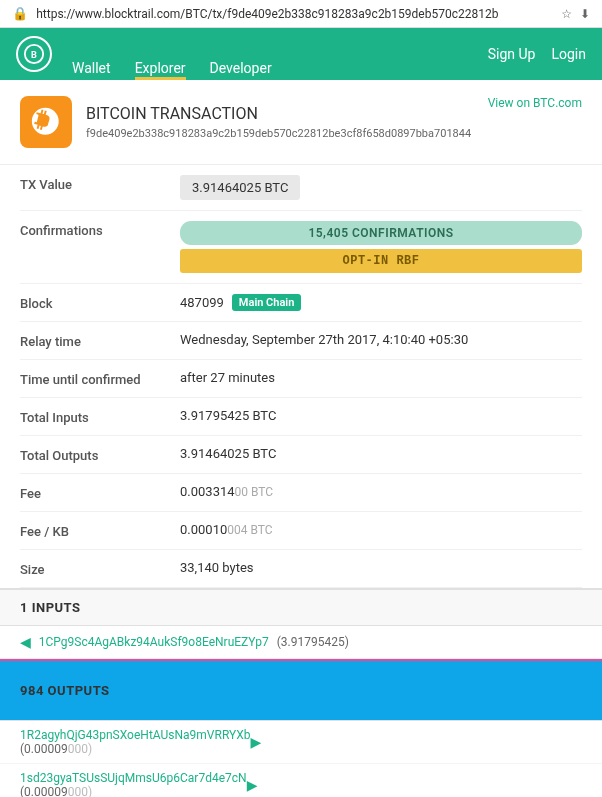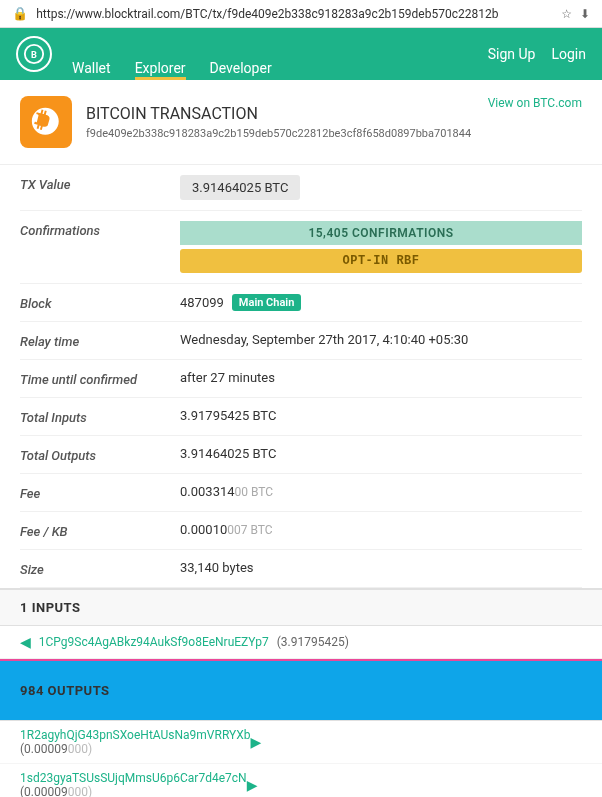--- a/index.html
+++ b/index.html
@@ -30,27 +30,27 @@
     .btc-logo { width: 52px; height: 52px; background: #f7931a; border-radius: 8px; display: flex; align-items: center; justify-content: center; flex-shrink: 0; }
     .btc-logo svg { width: 34px; height: 34px; fill: white; }
     .tx-title-block { }
     .tx-title { font-size: 16px; font-weight: normal; color: #333; margin-bottom: 4px; }
     .tx-hash { font-size: 11px; color: #666; word-break: break-all; }
     .view-on-btc { font-size: 12px; color: #1db389; text-decoration: none; cursor: pointer; white-space: nowrap; }
 
     
     .details-table { width: 100%; padding: 0 20px; }
     .detail-row { display: flex; align-items: flex-start; padding: 10px 0; border-bottom: 1px solid #f0f0f0; }
-    .detail-label { width: 160px; flex-shrink: 0; color: #555; font-size: 13px; font-weight: 500; padding-top: 2px; font-style: italic; }
+    .detail-label { width: 160px; flex-shrink: 0; color: #555; font-size: 13px; font-weight: 500; padding-top: 2px; }
     .detail-value { flex: 1; color: #333; font-size: 13px; }
 
     .tx-value-box { background: #e8e8e8; border-radius: 3px; padding: 5px 12px; display: inline-block; font-size: 13px; color: #333; }
 
     .confirmations-col { display: flex; flex-direction: column; gap: 4px; width: 100%; }
-    .conf-badge { background: #aaddcc; color: #2a6e55; text-align: center; padding: 5px 12px; border-radius: 0; font-size: 12px; font-weight: 600; letter-spacing: 0.5px; }
+    .conf-badge { background: #aaddcc; color: #2a6e55; text-align: center; padding: 5px 12px; border-radius: 11px; font-size: 12px; font-weight: 600; letter-spacing: 0.5px; }
     .optin-badge { background: #f0c040; color: #7a5a00; text-align: center; padding: 5px 12px; border-radius: 3px; font-size: 12px; font-weight: 600; letter-spacing: 0.5px; font-family: Liberation Mono, monospace; }
 
     .block-value { display: flex; align-items: center; gap: 8px; }
     .main-chain-badge { background: #1db389; color: white; font-size: 11px; padding: 2px 7px; border-radius: 3px; font-weight: 600; }
 
     .fee-sub { color: #aaa; font-size: 12px; }
 
     
     .section-header { background: #f8f8f8; padding: 10px 20px; display: flex; justify-content: space-between; align-items: center; border-top: 2px solid #e0e0e0; border-bottom: 1px solid #e0e0e0; }
     .section-title { font-size: 13px; font-weight: 700; color: #333; letter-spacing: 0.5px; }
@@ -166,21 +166,21 @@
     <div class="detail-row">
       <div class="detail-label">Fee</div>
       <div class="detail-value">
         <span>0.003314</span><span class="fee-sub">00 BTC</span>
       </div>
     </div>
 
     <div class="detail-row">
       <div class="detail-label">Fee / KB</div>
       <div class="detail-value">
-        <span>0.00010</span><span class="fee-sub">007 BTC</span>
+        <span>0.00010</span><span class="fee-sub">004 BTC</span>
       </div>
     </div>
 
     <div class="detail-row">
       <div class="detail-label">Size</div>
       <div class="detail-value">33,140 bytes</div>
     </div>
 
   </div>
 

